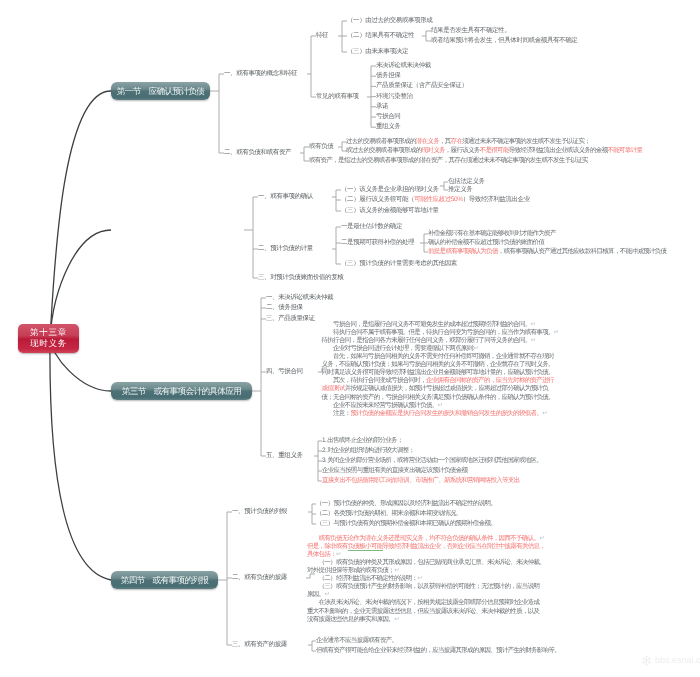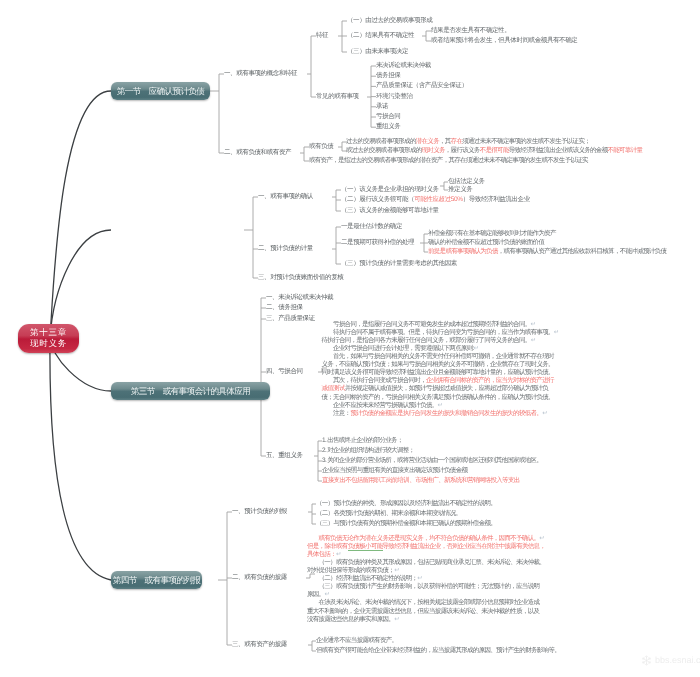--- a/index.html
+++ b/index.html
@@ -4,21 +4,21 @@
 <title>mindmap</title>
 <style>
   html,body{margin:0;padding:0;background:#fff;}
   body{width:700px;height:677px;overflow:hidden;
        font-family:"Liberation Sans",sans-serif;color:#5a5f62;
        -webkit-font-smoothing:antialiased;text-rendering:geometricPrecision;}
   #stage{position:relative;width:700px;height:677px;transform:translateZ(0);}
   svg#links{position:absolute;left:0;top:0;width:700px;height:677px;}
   svg#links path{fill:none;stroke:#a3a3a3;stroke-width:0.9;}
   svg#links path.trunk{stroke:#3b3f42;stroke-width:1.3;}
-  .root{position:absolute;left:18px;top:324px;width:61px;height:29px;border-radius:11px;
+  .root{position:absolute;left:18px;top:324px;width:61px;height:29px;border-radius:5px;
         background:linear-gradient(180deg,#d1566b 0%,#c63d55 40%,#bb1b39 52%,#c52742 85%,#cf4257 100%);
         color:#fff;font-size:8.5px;line-height:11px;text-align:center;padding-top:3px;
         box-shadow:0 1px 2px rgba(0,0,0,.30);letter-spacing:.8px;box-sizing:border-box;}
   .sect{position:absolute;height:18px;border-radius:6px;color:#eff4f4;
         font-size:8.6px;line-height:18px;text-align:center;letter-spacing:-0.64px;
         background:linear-gradient(180deg,#8aa3a5 0%,#6d8a8d 38%,#4d7177 52%,#486d73 85%,#5d7f84 100%);
         box-shadow:0 1px 2px rgba(0,0,0,.28);box-sizing:border-box;}
   .lbl{position:absolute;font-size:6.5px;letter-spacing:-0.4px;line-height:8px;white-space:nowrap;color:#64696c;}
   .lbl.bold{font-weight:normal;color:#5b6063;}
   .para{position:absolute;font-size:6.5px;letter-spacing:-0.69px;line-height:8.1px;color:#6a6f72;white-space:nowrap;}
@@ -72,22 +72,22 @@
 <path d="M308 512H312"></path>
 <path d="M306 578h4 M310 578V574 M310 574h5"></path>
 <path d="M312 641V651 M312 641h4 M312 651h4"></path>
 <path d="M308 645H312"></path>
 </svg>
 <div class="root">
       <div>第十三章</div>
       <div>现时义务</div>
     </div>
 <div class="sect" style="left:111px;top:82px;width:99px"><span>第一节　应确认预计负债</span></div>
-<div class="sect" style="left:111px;top:382px;width:159px"><span>第三节　或有事项会计的具体应用</span></div>
-<div class="sect" style="left:111px;top:571px;width:91px"><span>第四节　或有事项的列报</span></div>
+<div class="sect" style="left:111px;top:382px;width:141px"><span>第三节　或有事项会计的具体应用</span></div>
+<div class="sect" style="left:111px;top:571px;width:107px"><span>第四节　或有事项的列报</span></div>
 <div class="lbl bold" style="left:224px;top:70px;">一、或有事项的概念和特征</div>
 <div class="lbl bold" style="left:224px;top:149px;">二、或有负债和或有资产</div>
 <div class="lbl" style="left:316px;top:32px;">特征</div>
 <div class="lbl" style="left:316px;top:93px;">常见的或有事项</div>
 <div class="lbl" style="left:347px;top:17px;">（一）由过去的交易或事项形成</div>
 <div class="lbl" style="left:347px;top:32.4px;">（二）结果具有不确定性</div>
 <div class="lbl" style="left:347px;top:47.8px;">（三）由未来事项决定</div>
 <div class="lbl" style="left:431px;top:27px;">结果是否发生具有不确定性。</div>
 <div class="lbl" style="left:431px;top:37px;">或者结果预计将会发生，但具体时间或金额具有不确定</div>
 <div class="lbl" style="left:376px;top:62px;">未决诉讼或未决仲裁</div>

